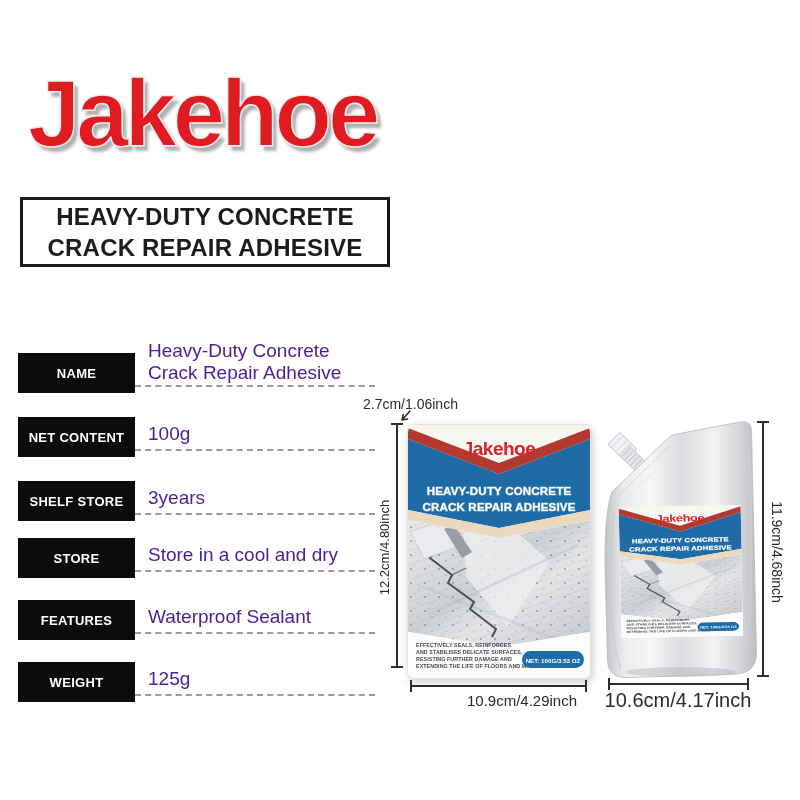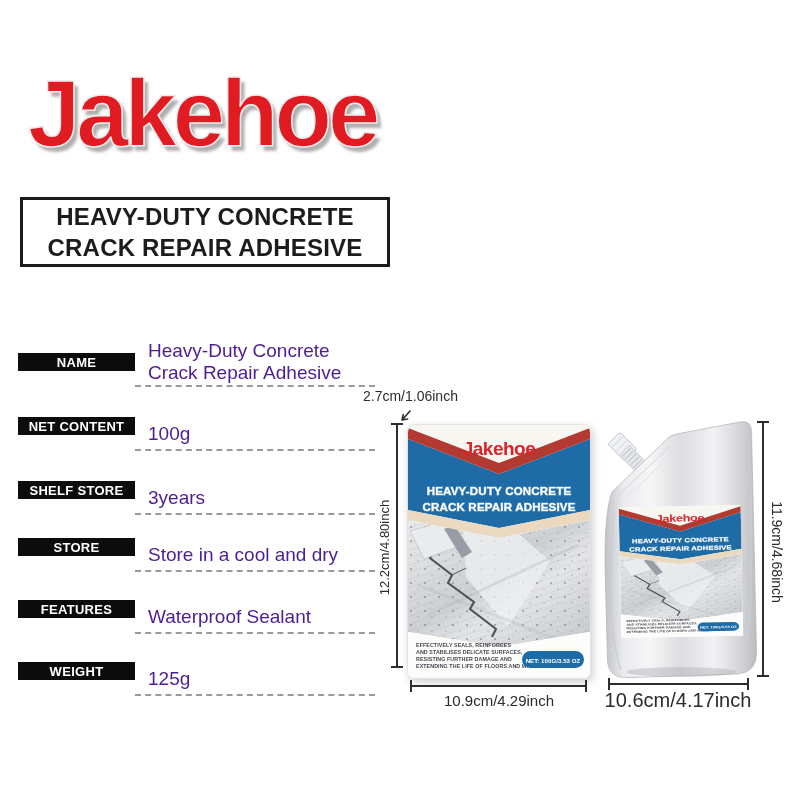--- a/index.html
+++ b/index.html
@@ -20,21 +20,21 @@
   .heading-box {
     position:absolute; left:20px; top:197px; width:364px; height:52px;
     border:3px solid #1a1a1a; background:#ffffff;
     display:flex; flex-direction:column; justify-content:center; align-items:center;
     padding:6px 0;
   }
   .heading-line { font-size:24px; font-weight:bold; color:#1c1c1c; line-height:31px; letter-spacing:0.2px; }
   
   .spec-row { position:absolute; left:0; width:420px; height:36px; }
   .spec-badge {
-    position:absolute; left:18px; top:0; width:117px; height:18px;
+    position:absolute; left:18px; top:0; width:117px; height:40px;
     background:#0c0c0c; color:#ffffff; font-size:13px; font-weight:bold; letter-spacing:0.3px;
     display:flex; align-items:center; justify-content:center;
   }
   .spec-value {
     position:absolute; left:148px; top:0; width:235px; height:34px;
     font-size:19px; color:#4c1d95; line-height:34px; white-space:nowrap;
   }
   .spec-value.two-line { top:-13px; width:195px; line-height:21.5px; white-space:normal; height:auto; }
   .spec-dash { position:absolute; left:135px; top:32px; width:240px; height:0; border-bottom:2px dashed #9a9a9a; }
   
@@ -191,38 +191,38 @@
 
       <path d="M214,100 C208,160 209,220 221,256" fill="none" stroke="#c6c8cc" stroke-width="1.2" opacity="0.8"></path>
       <path d="M349,30 C353,120 353,210 343,258" fill="none" stroke="#cdced2" stroke-width="1.2" opacity="0.8"></path>
 
       <use href="#labelDesign" x="220" y="92" width="122" height="131" transform="rotate(-1.2 281 157)"></use>
 
       <ellipse cx="281" cy="258" rx="55" ry="5" fill="#aeb0b4" opacity="0.45"></ellipse>
     </g>
   </svg>
 
-  <div class="dim-text" style="left:363px; top:388px;">2.7cm/1.06inch</div>
+  <div class="dim-text" style="left:363px; top:396px;">2.7cm/1.06inch</div>
   <svg width="16" height="16" style="position:absolute; left:397px; top:408px;">
     <path d="M13,3 L5,12 M5,12 L6.2,6.6 M5,12 L10.6,11" fill="none" stroke="#2e2e2e" stroke-width="1.6" stroke-linecap="round"></path>
   </svg>
 
   <div class="dim-line" style="left:396px; top:424px; width:2px; height:244px;"></div>
   <div class="dim-line" style="left:391px; top:423px; width:12px; height:2px;"></div>
   <div class="dim-line" style="left:391px; top:666px; width:12px; height:2px;"></div>
   <div class="dim-text rot-ccw center" style="left:314px; top:540px; width:140px; font-size:13px;">12.2cm/4.80inch</div>
 
   <div class="dim-line" style="left:762px; top:422px; width:2px; height:255px;"></div>
   <div class="dim-line" style="left:757px; top:421px; width:12px; height:2px;"></div>
   <div class="dim-line" style="left:757px; top:675px; width:12px; height:2px;"></div>
   <div class="dim-text rot-cw center" style="left:707px; top:544px; width:140px;">11.9cm/4.68inch</div>
 
   <div class="dim-line" style="left:410px; top:685px; width:177px; height:2px;"></div>
   <div class="dim-line" style="left:410px; top:680px; width:2px; height:12px;"></div>
   <div class="dim-line" style="left:585px; top:680px; width:2px; height:12px;"></div>
-  <div class="dim-text center" style="left:409px; top:692px; width:180px; font-size:15px;">10.9cm/4.29inch</div>
+  <div class="dim-text center" style="left:432px; top:692px; width:180px; font-size:15px;">10.9cm/4.29inch</div>
 
   <div class="dim-line" style="left:608px; top:683px; width:141px; height:2px;"></div>
   <div class="dim-line" style="left:608px; top:678px; width:2px; height:12px;"></div>
   <div class="dim-line" style="left:747px; top:678px; width:2px; height:12px;"></div>
   <div class="dim-text center" style="left:604px; top:689px; width:148px; font-size:20px;">10.6cm/4.17inch</div>
 
 </div>
 
 </body></html>

